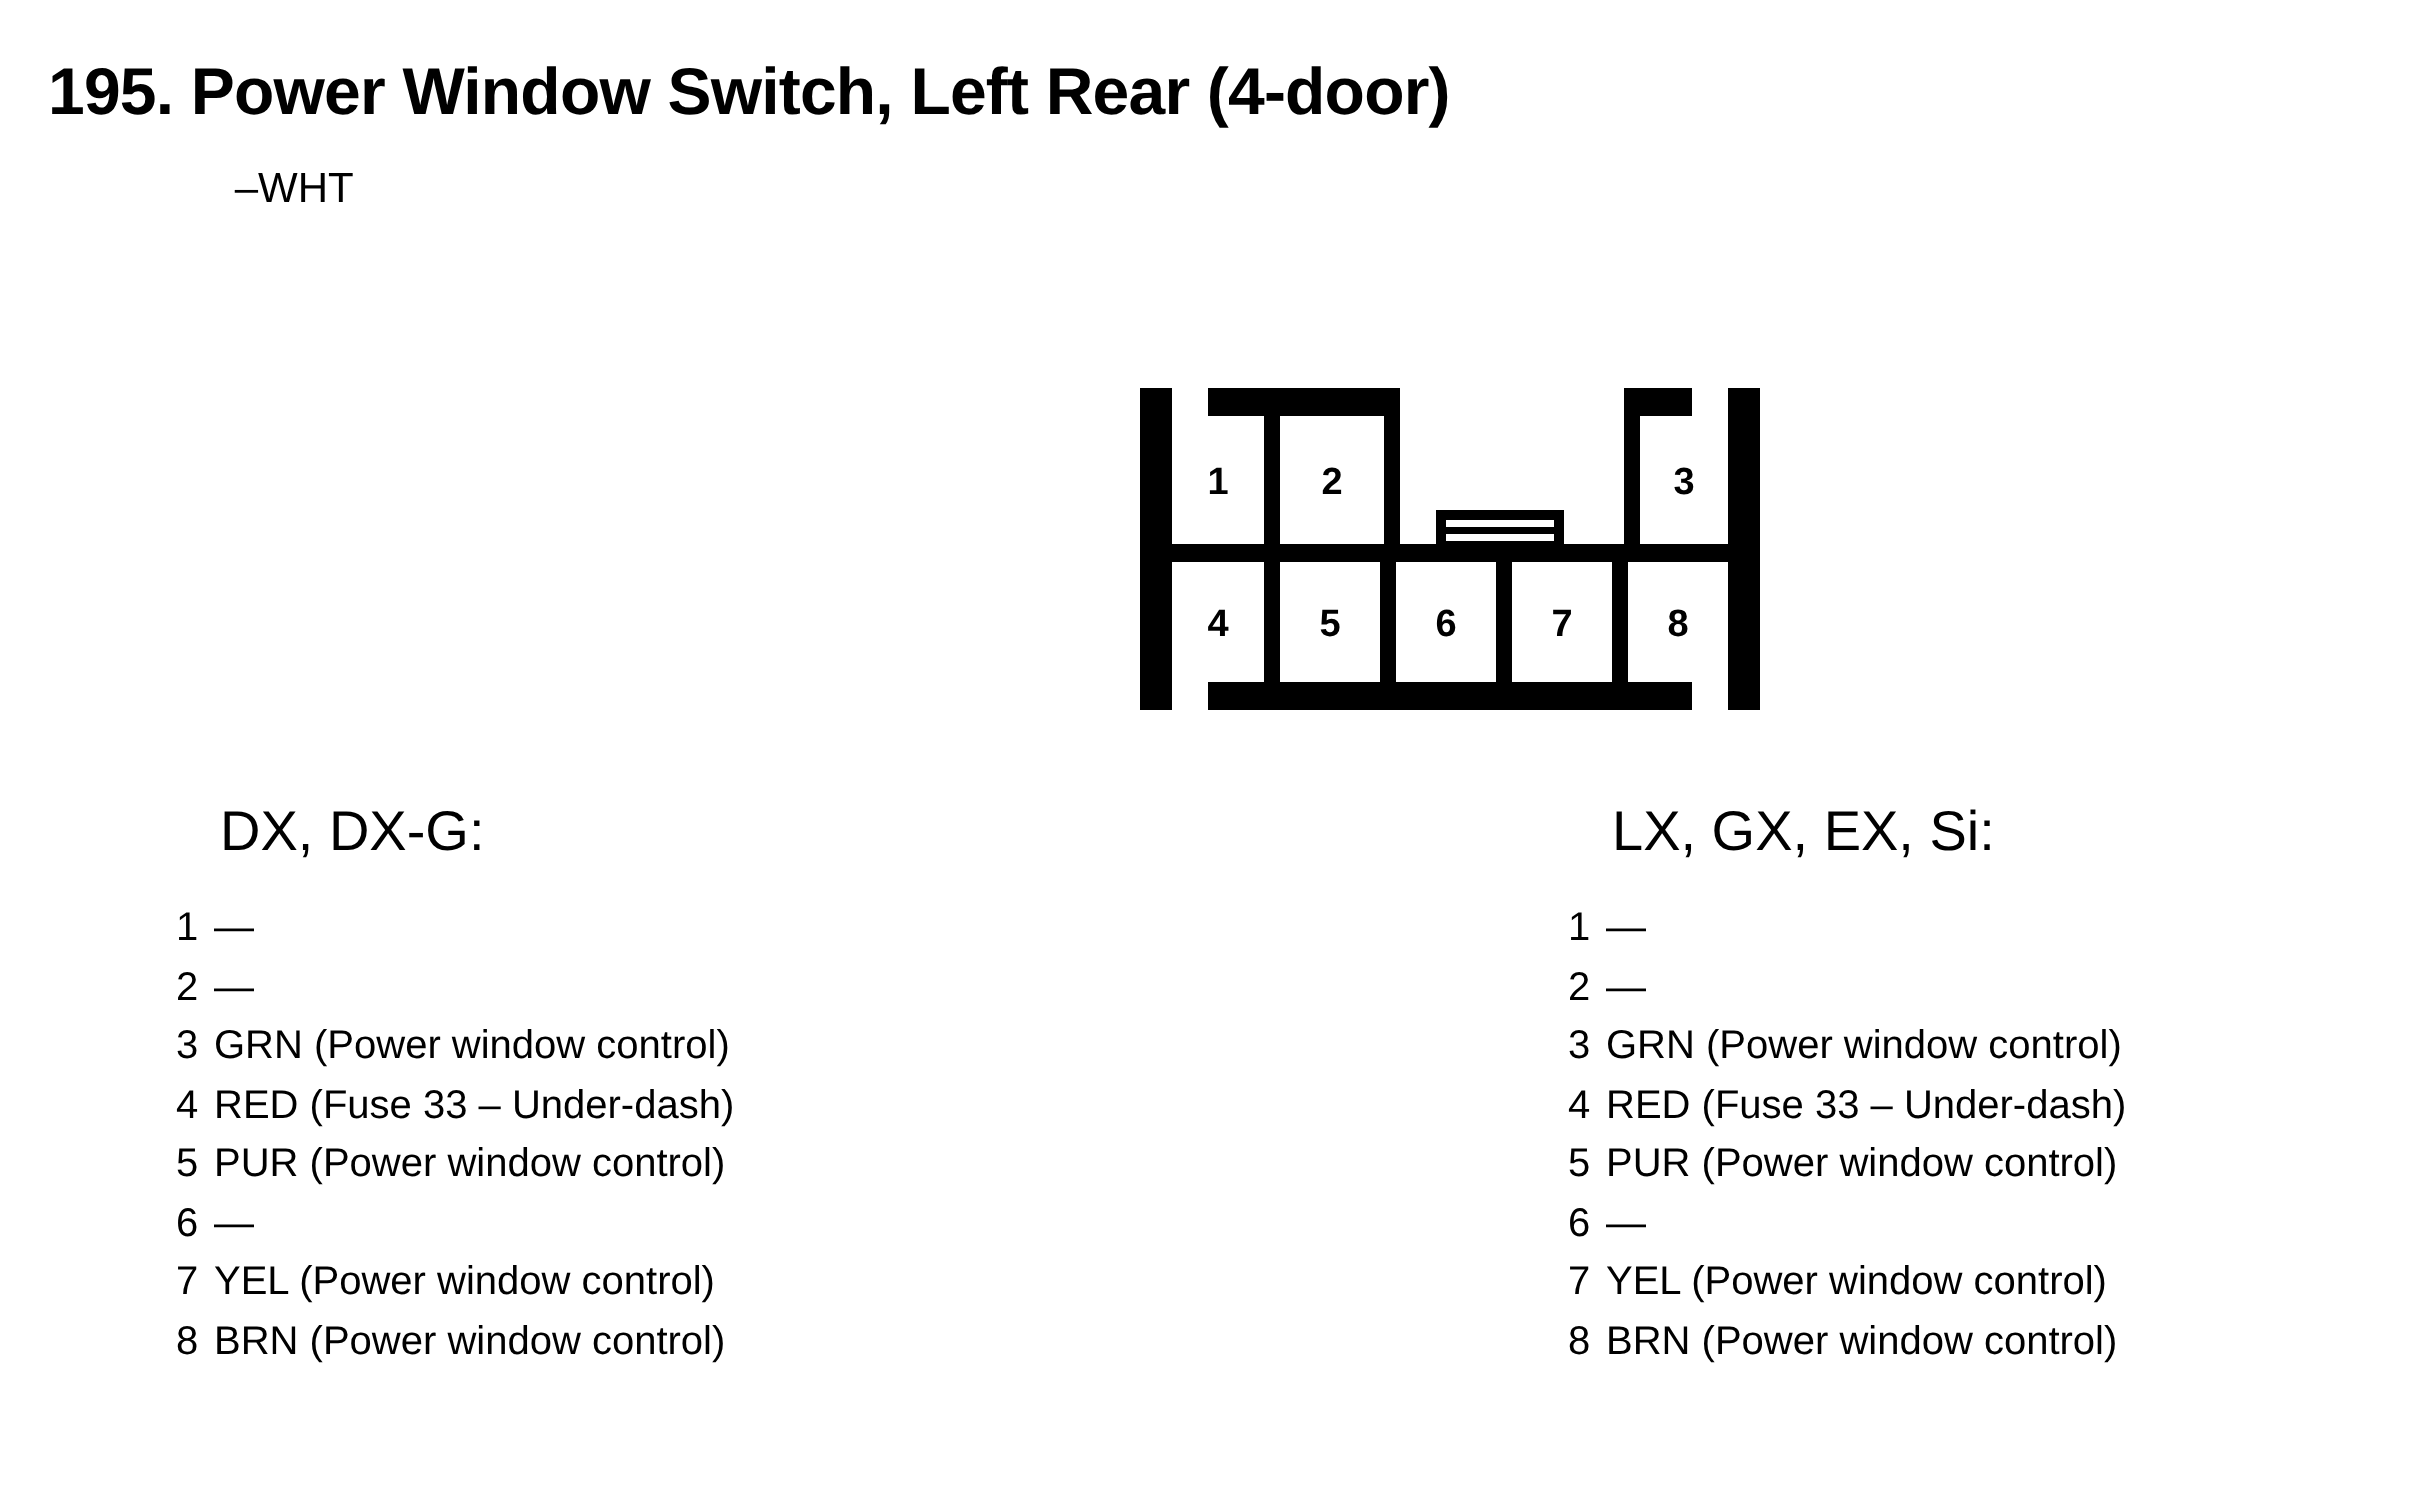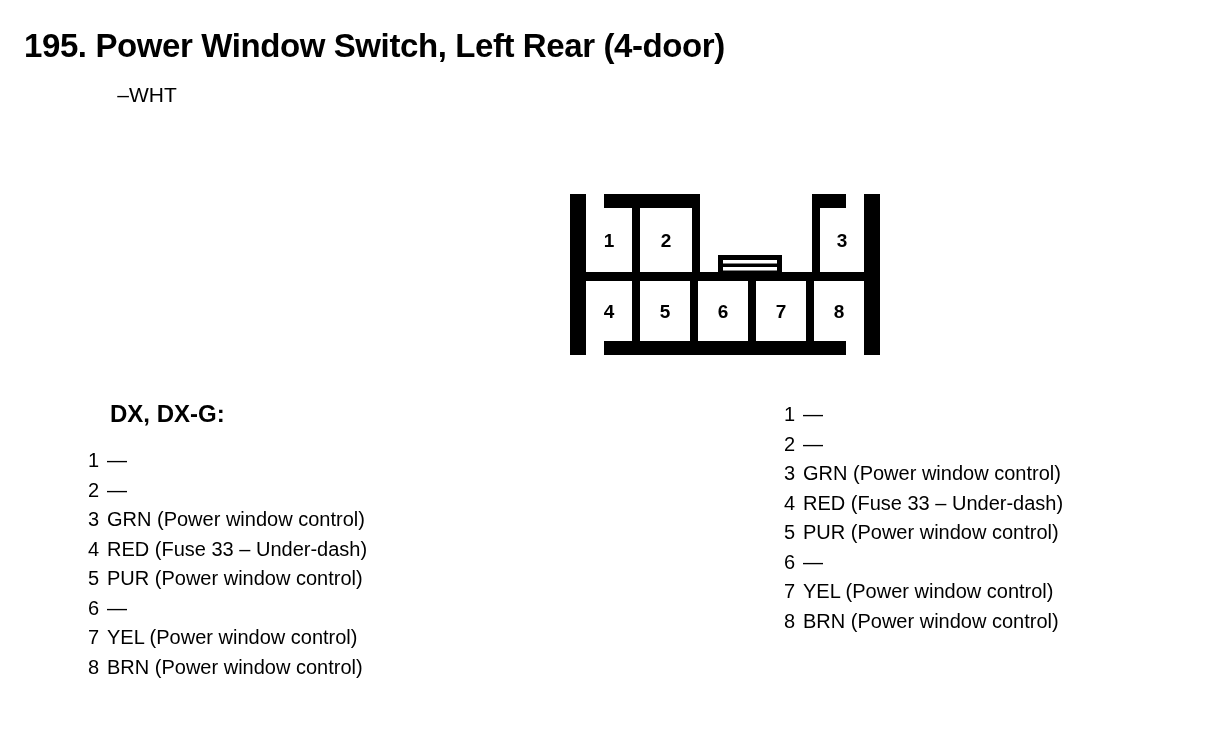--- a/index.html
+++ b/index.html
@@ -68,22 +68,22 @@
 
   
   .pin-table {
     position: absolute;
     top: 400px;
   }
   #pin-table-left  { left: 88px; }
   #pin-table-right { left: 784px; }
 
   .pin-table-heading {
-    font-size: 24px;
-    font-weight: bold;
+    font-size: 28px;
+    font-weight: normal;
     margin: 0 0 18px 22px;
     white-space: nowrap;
   }
   .pin-rows {
     list-style: none;
     margin: 0;
     padding: 0;
   }
   .pin-row {
     font-size: 20px;
@@ -179,20 +179,21 @@
     <li class="pin-row">
       <span class="pin-number">7</span><span class="pin-desc">YEL (Power window control)</span>
     </li>
     <li class="pin-row">
       <span class="pin-number">8</span><span class="pin-desc">BRN (Power window control)</span>
     </li>
   </ul>
 </div>
 
 <div class="pin-table" id="pin-table-right">
+  <div class="pin-table-heading">LX, GX, EX, Si:</div>
   <ul class="pin-rows">
     <li class="pin-row">
       <span class="pin-number">1</span><span class="pin-desc">—</span>
     </li>
     <li class="pin-row">
       <span class="pin-number">2</span><span class="pin-desc">—</span>
     </li>
     <li class="pin-row">
       <span class="pin-number">3</span><span class="pin-desc">GRN (Power window control)</span>
     </li>

